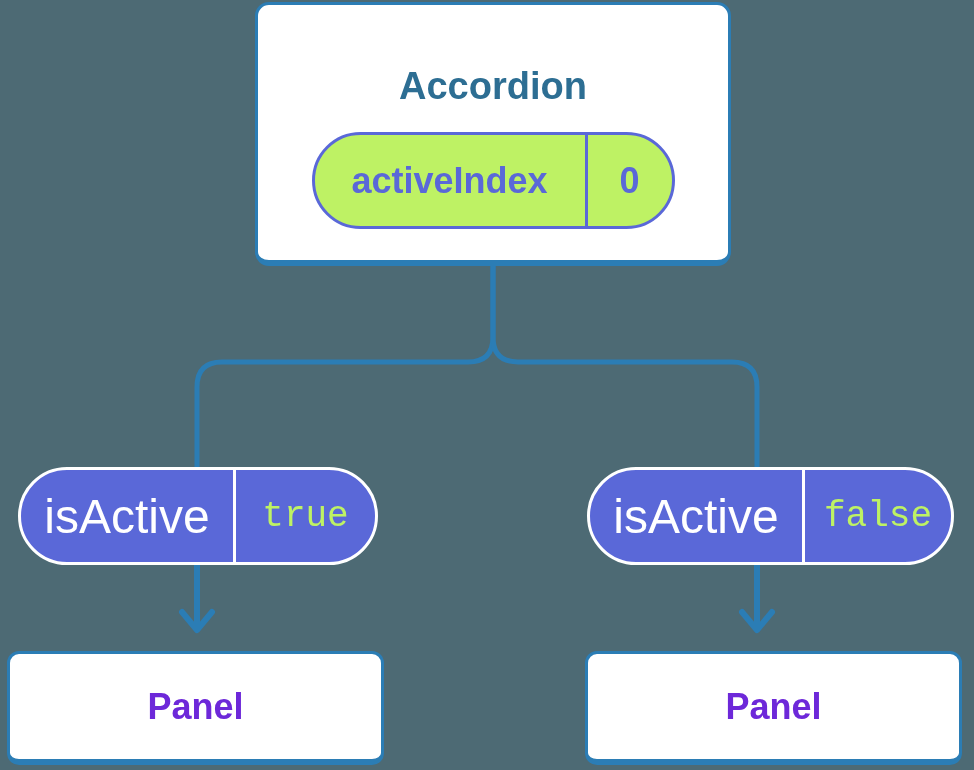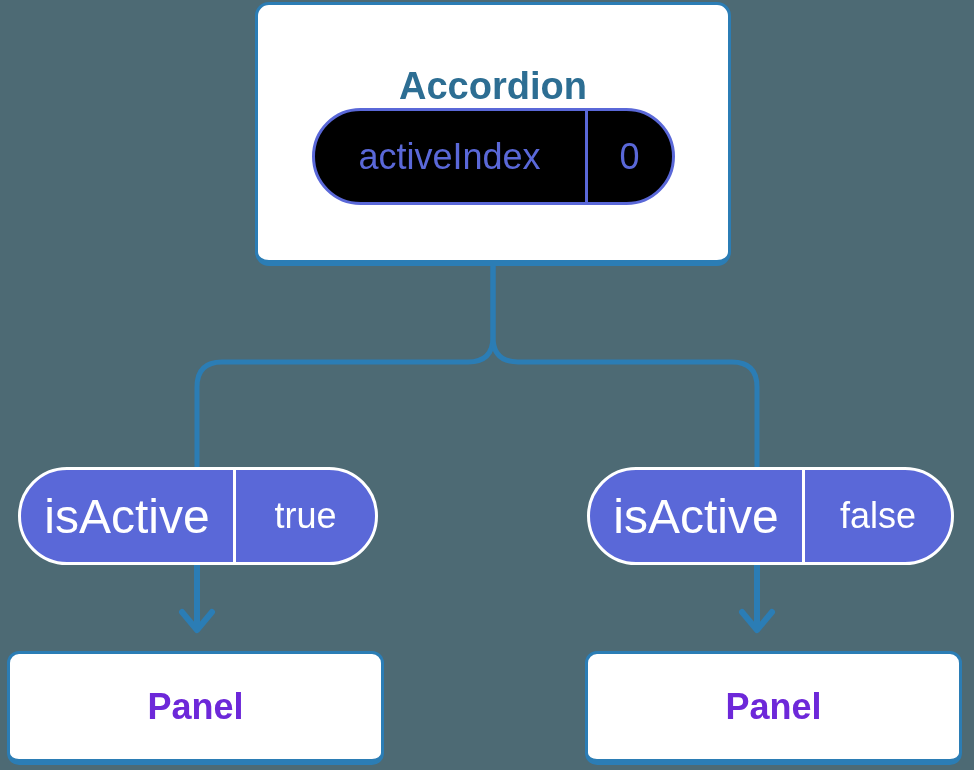--- a/index.html
+++ b/index.html
@@ -45,28 +45,30 @@
     flex-direction: column;
     align-items: center;
   }
   .component-title {
     margin-top: 60px;
     font-size: 38px;
     font-weight: 700;
     color: #2D6E93;
   }
   .state-pill {
+    margin-top: 24px;
     width: 363px; height: 97px;
     box-sizing: border-box;
     border: 3px solid #5A68D8;
     border-radius: 60px;
-    background: #000000;
+    background: #bef264;
     display: flex;
     align-items: stretch;
     overflow: hidden;
+    font-weight: bold;
   }
   .state-pill .name {
     width: 270px;
     display: flex;
     align-items: center;
     justify-content: center;
     border-right: 3px solid #5A68D8;
     font-size: 36px;
     color: #5A68D8;
   }
@@ -101,21 +103,22 @@
     border-right: 3px solid #FFFFFF;
     font-size: 48px;
     color: #FFFFFF;
   }
   .prop-pill .value {
     flex: 1;
     display: flex;
     align-items: center;
     justify-content: center;
     font-size: 36px;
-    color: #ffffff;
+    color: #bef264;
+    font-family: Liberation Mono, monospace;
   }
   
   .panel-box {
     position: absolute;
     top: 651px;
     width: 377px; height: 114px;
     box-sizing: border-box;
     background: #FFFFFF;
     border: 3px solid #2B7DB5;
     border-bottom-width: 6px;

